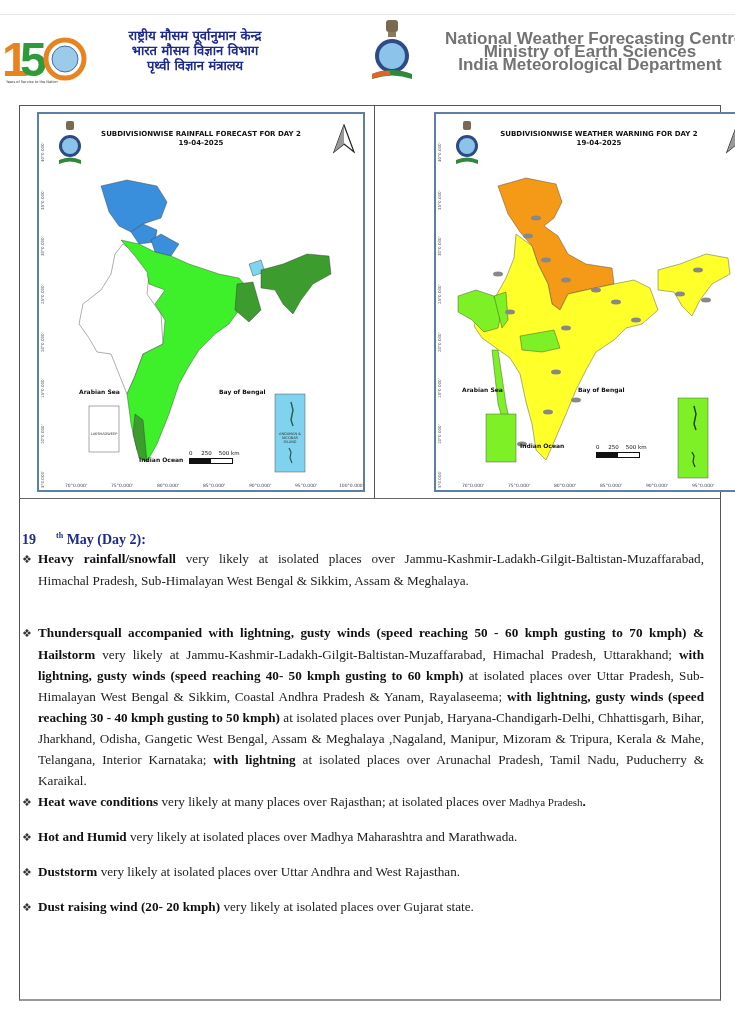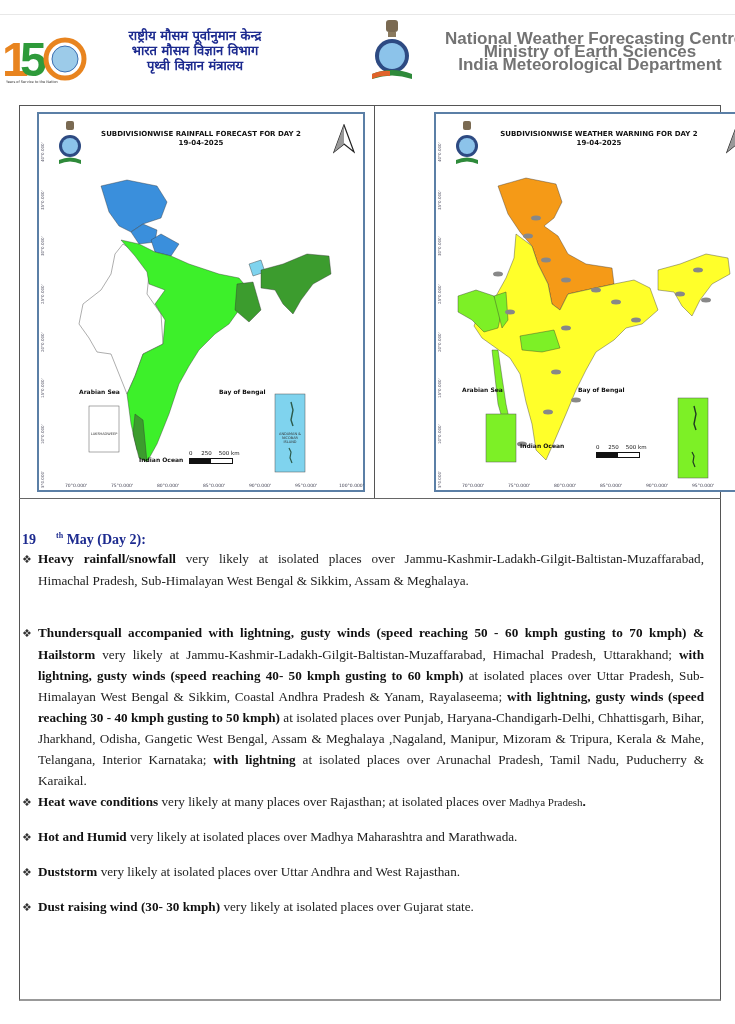--- a/index.html
+++ b/index.html
@@ -230,14 +230,14 @@
 </div>
 
 <div class="date-head"><span>19</span><sup>th</sup><span> May (Day 2):</span></div>
 
 <div id="bullets">
     <div class="bullet" style="top: 548px; text-indent: 0px; padding-left: 16px; width: 666px;"><span class="star" style="margin-left: -16px;">❖</span><b>Heavy rainfall/snowfall</b><span> very likely at isolated places over Jammu-Kashmir-Ladakh-Gilgit-Baltistan-Muzaffarabad, Himachal Pradesh, Sub-Himalayan West Bengal &amp; Sikkim, Assam &amp; Meghalaya.</span></div>
     <div class="bullet" style="top: 622px; text-indent: 0px; padding-left: 16px; width: 666px;"><span class="star" style="margin-left: -16px;">❖</span><b>Thundersquall accompanied with lightning, gusty winds (speed reaching 50 - 60 kmph gusting to 70 kmph) &amp; Hailstorm</b><span> very likely at Jammu-Kashmir-Ladakh-Gilgit-Baltistan-Muzaffarabad, Himachal Pradesh, Uttarakhand; </span><b>with lightning, gusty winds (speed reaching 40- 50 kmph gusting to 60 kmph)</b><span> at isolated places over Uttar Pradesh, Sub-Himalayan West Bengal &amp; Sikkim, Coastal Andhra Pradesh &amp; Yanam, Rayalaseema; </span><b>with lightning, gusty winds (speed reaching 30 - 40 kmph gusting to 50 kmph)</b><span> at isolated places over Punjab, Haryana-Chandigarh-Delhi, Chhattisgarh, Bihar, Jharkhand, Odisha, Gangetic West Bengal, Assam &amp; Meghalaya ,Nagaland, Manipur, Mizoram &amp; Tripura, Kerala &amp; Mahe, Telangana, Interior Karnataka; </span><b>with lightning</b><span> at isolated places over Arunachal Pradesh, Tamil Nadu, Puducherry &amp; Karaikal.</span></div>
     <div class="bullet" style="top: 791px; text-indent: 0px; padding-left: 16px; width: 666px;"><span class="star" style="margin-left: -16px;">❖</span><b>Heat wave conditions</b><span> very likely at many places over Rajasthan; at isolated places over </span><span class="small">Madhya Pradesh</span><b>.</b></div>
     <div class="bullet" style="top: 826px; text-indent: 0px; padding-left: 16px; width: 666px;"><span class="star" style="margin-left: -16px;">❖</span><b>Hot and Humid</b><span> very likely at isolated places over Madhya Maharashtra and Marathwada.</span></div>
     <div class="bullet" style="top: 861px; text-indent: 0px; padding-left: 16px; width: 666px;"><span class="star" style="margin-left: -16px;">❖</span><b>Duststorm</b><span> very likely at isolated places over Uttar Andhra and West Rajasthan.</span></div>
-    <div class="bullet" style="top: 896px; text-indent: 0px; padding-left: 16px; width: 666px;"><span class="star" style="margin-left: -16px;">❖</span><b>Dust raising wind (30- 30 kmph)</b><span> very likely at isolated places over Gujarat state.</span></div>
+    <div class="bullet" style="top: 896px; text-indent: 0px; padding-left: 16px; width: 666px;"><span class="star" style="margin-left: -16px;">❖</span><b>Dust raising wind (20- 20 kmph)</b><span> very likely at isolated places over Gujarat state.</span></div>
   </div>
 
 </body></html>

